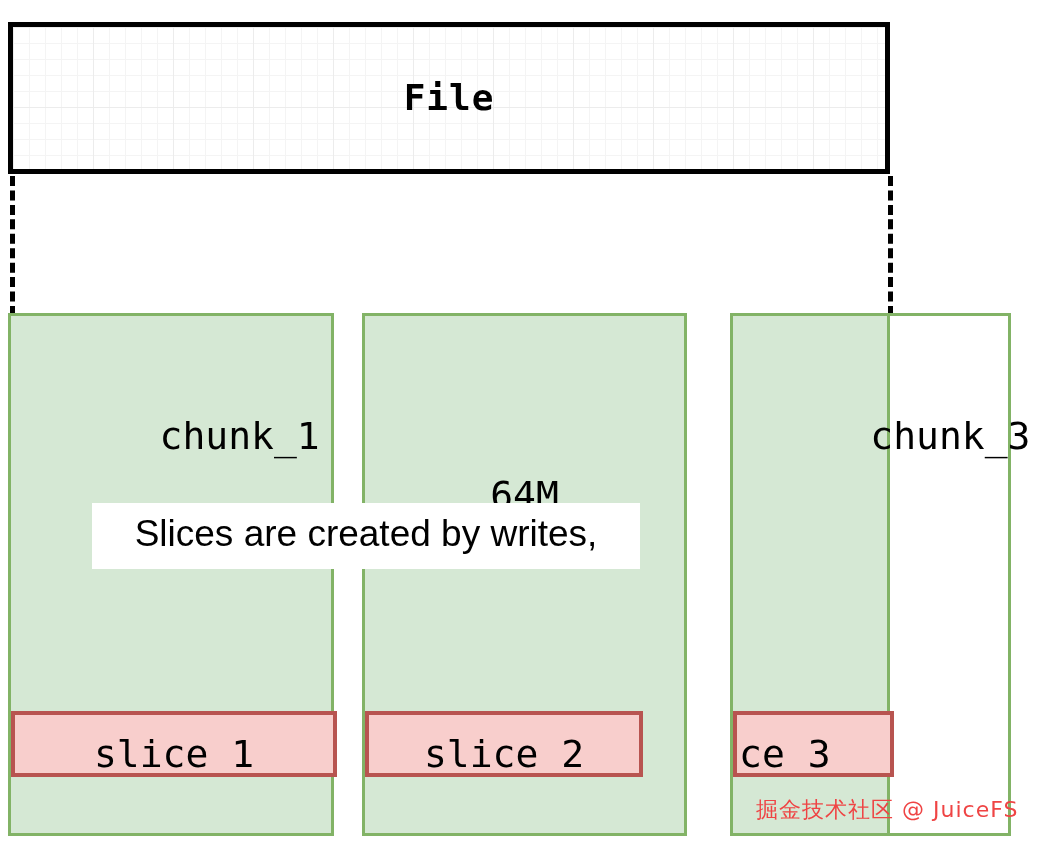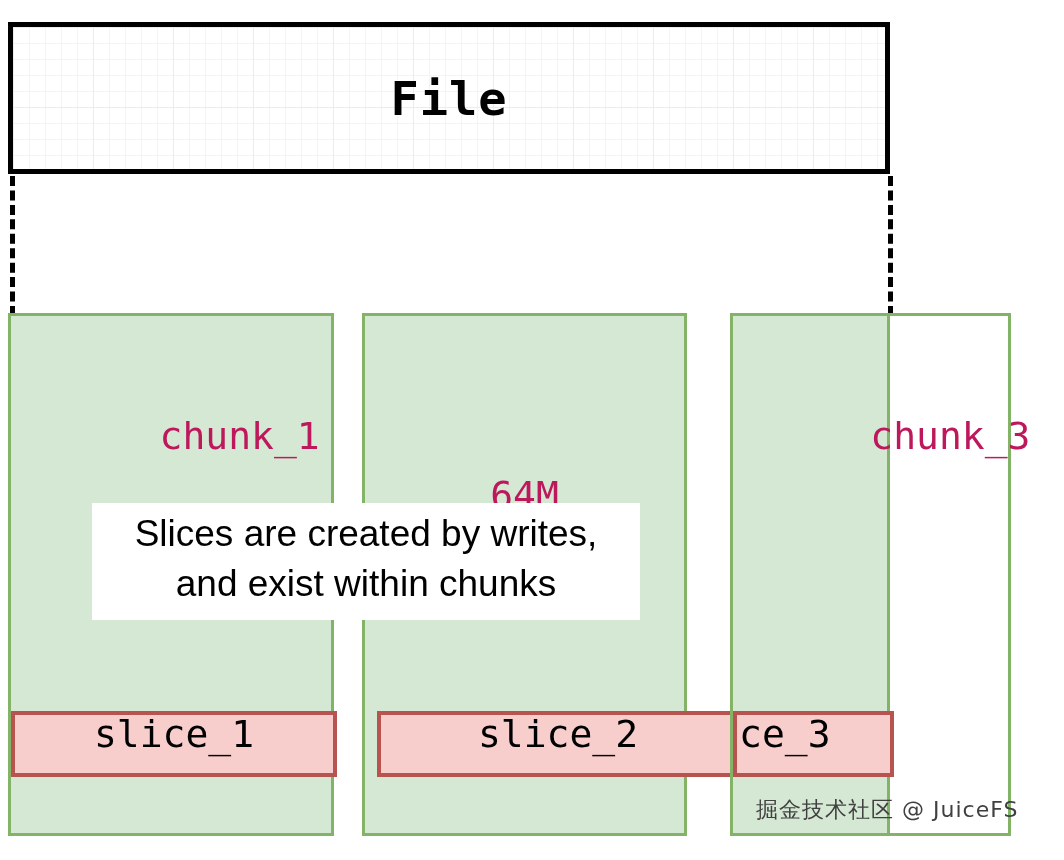--- a/index.html
+++ b/index.html
@@ -35,21 +35,21 @@
       linear-gradient(to bottom, #f4f4f4 1px, transparent 1px);
     background-size: 80px 80px, 80px 80px, 16px 16px, 16px 16px;
     background-position: 0 0, 0 0, 0 0, 0 0;
     display: flex;
     align-items: center;
     justify-content: center;
   }
   .file-title {
     font-family: "DejaVu Sans Mono", "Liberation Mono", monospace;
     font-weight: bold;
-    font-size: 47px;
+    font-size: 36px;
     color: #000000;
     letter-spacing: 1px;
     line-height: 1;
     user-select: none;
   }
 
   
   .dash-line {
     position: absolute;
     width: 0;
@@ -87,52 +87,52 @@
   }
 
   .chunk-label {
     position: absolute;
     left: 0;
     right: 0;
     top: 32px;
     text-align: center;
     font-family: "DejaVu Sans Mono", "Liberation Mono", monospace;
     font-size: 38px;
-    color: #be185d;
+    color: #000000;
     line-height: 1.55;
     white-space: pre;
     user-select: none;
   }
   .chunk-size {
     display: block;
   }
 
   
   .slice {
     position: absolute;
     top: 395px;
     height: 66px;
     box-sizing: border-box;
     border: 4px solid #b85450;
     background-color: #f8cecc;
     overflow: hidden;
     display: flex;
-    align-items: flex-start;
+    align-items: flex-end;
     justify-content: center;
   }
   .slice-label {
     font-family: "DejaVu Sans Mono", "Liberation Mono", monospace;
     font-size: 38px;
     color: #000000;
     line-height: 1;
     white-space: nowrap;
     user-select: none;
   }
   .slice-1 { left: 0px; width: 326px; }
-  .slice-2 { left: 12px; width: 362px; }
+  .slice-2 { left: 0px; width: 278px; }
   .slice-3 { left: 0px; width: 161px; }
   .slice-3 .slice-label {
     
     margin-left: -126px;
   }
 
   
   .annotation {
     position: absolute;
     left: 92px;
@@ -151,21 +151,21 @@
   .annotation .line1 { display: block; }
   .annotation .line2 { display: block; }
 
   
   .watermark {
     position: absolute;
     left: 756px;
     top: 795px;
     font-family: "DejaVu Sans", sans-serif;
     font-size: 22px;
-    color: #404040;
+    color: #ef4444;
     letter-spacing: 1px;
     white-space: nowrap;
     user-select: none;
   }
 </style>
 </head>
 <body>
 
 <div id="canvas">
 
@@ -200,18 +200,17 @@
     <div class="chunk-label">
       <span>chunk_3</span>
     </div>
     <div class="slice slice-3">
       <span class="slice-label">slice_3</span>
     </div>
   </div>
 
   <div class="annotation">
     <span class="line1">Slices are created by writes,</span>
-    <span class="line2">and exist within chunks</span>
   </div>
 
   <div class="watermark">掘金技术社区 @ JuiceFS</div>
 
 </div>
 
 </body></html>

